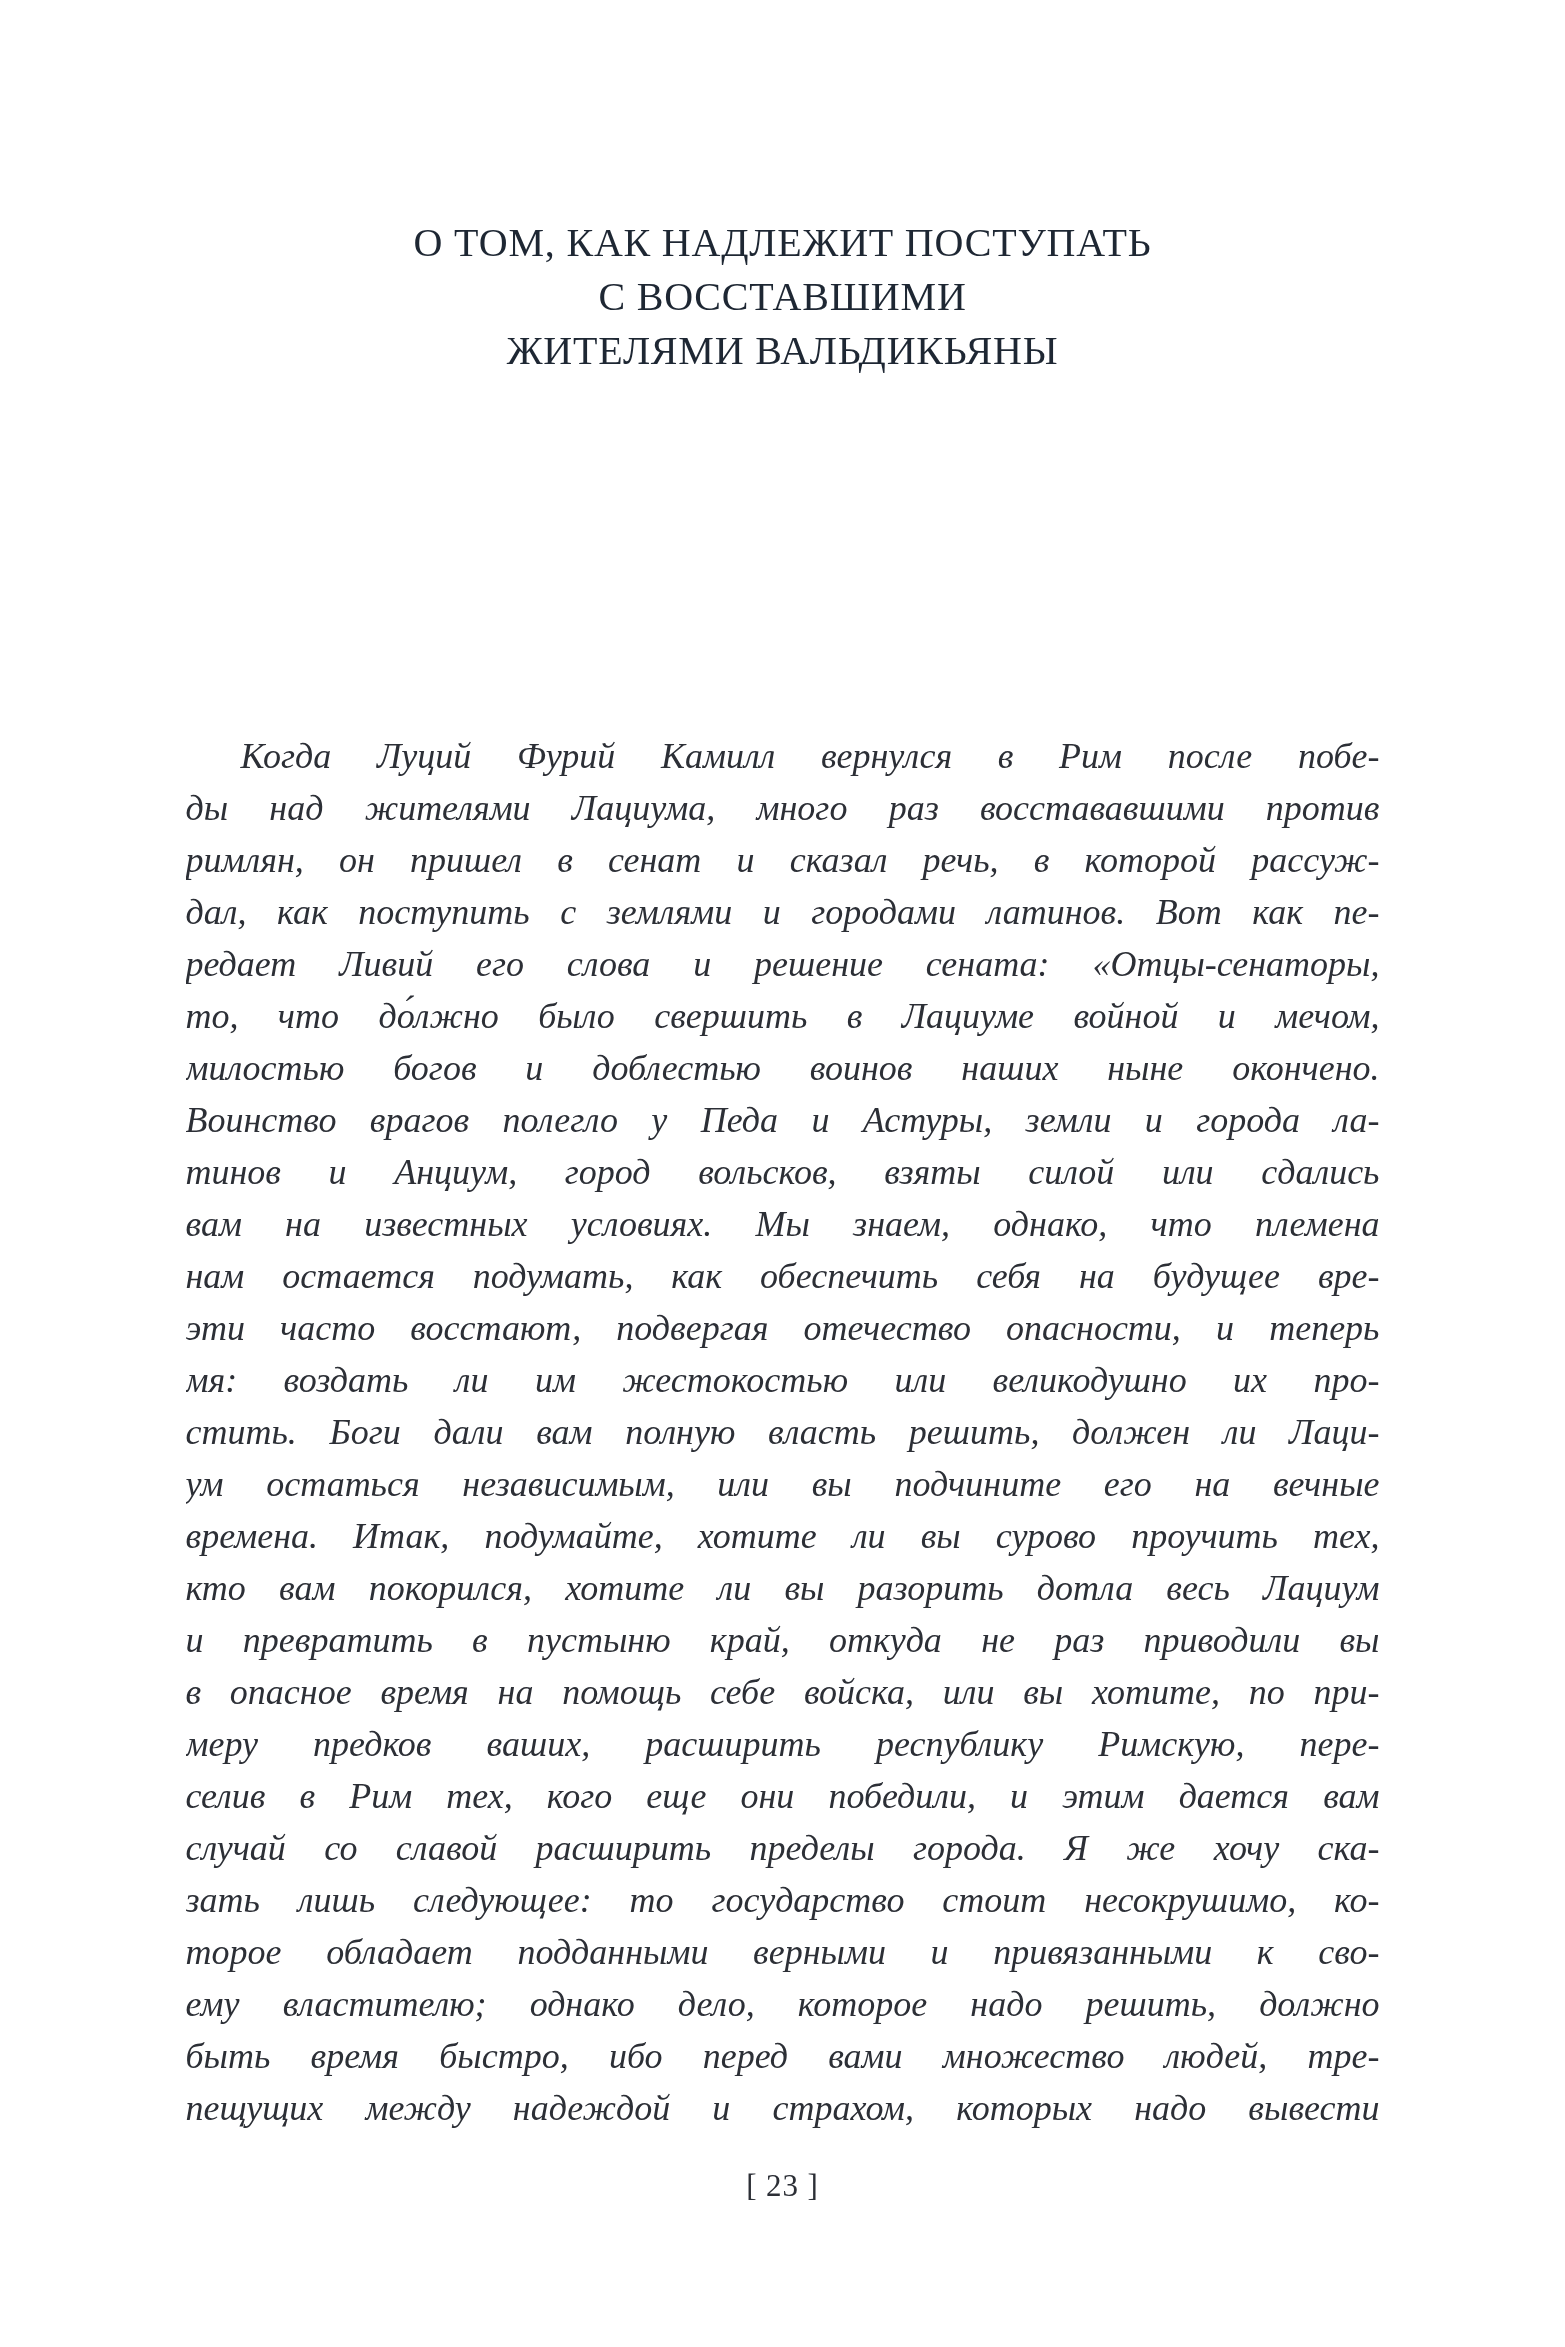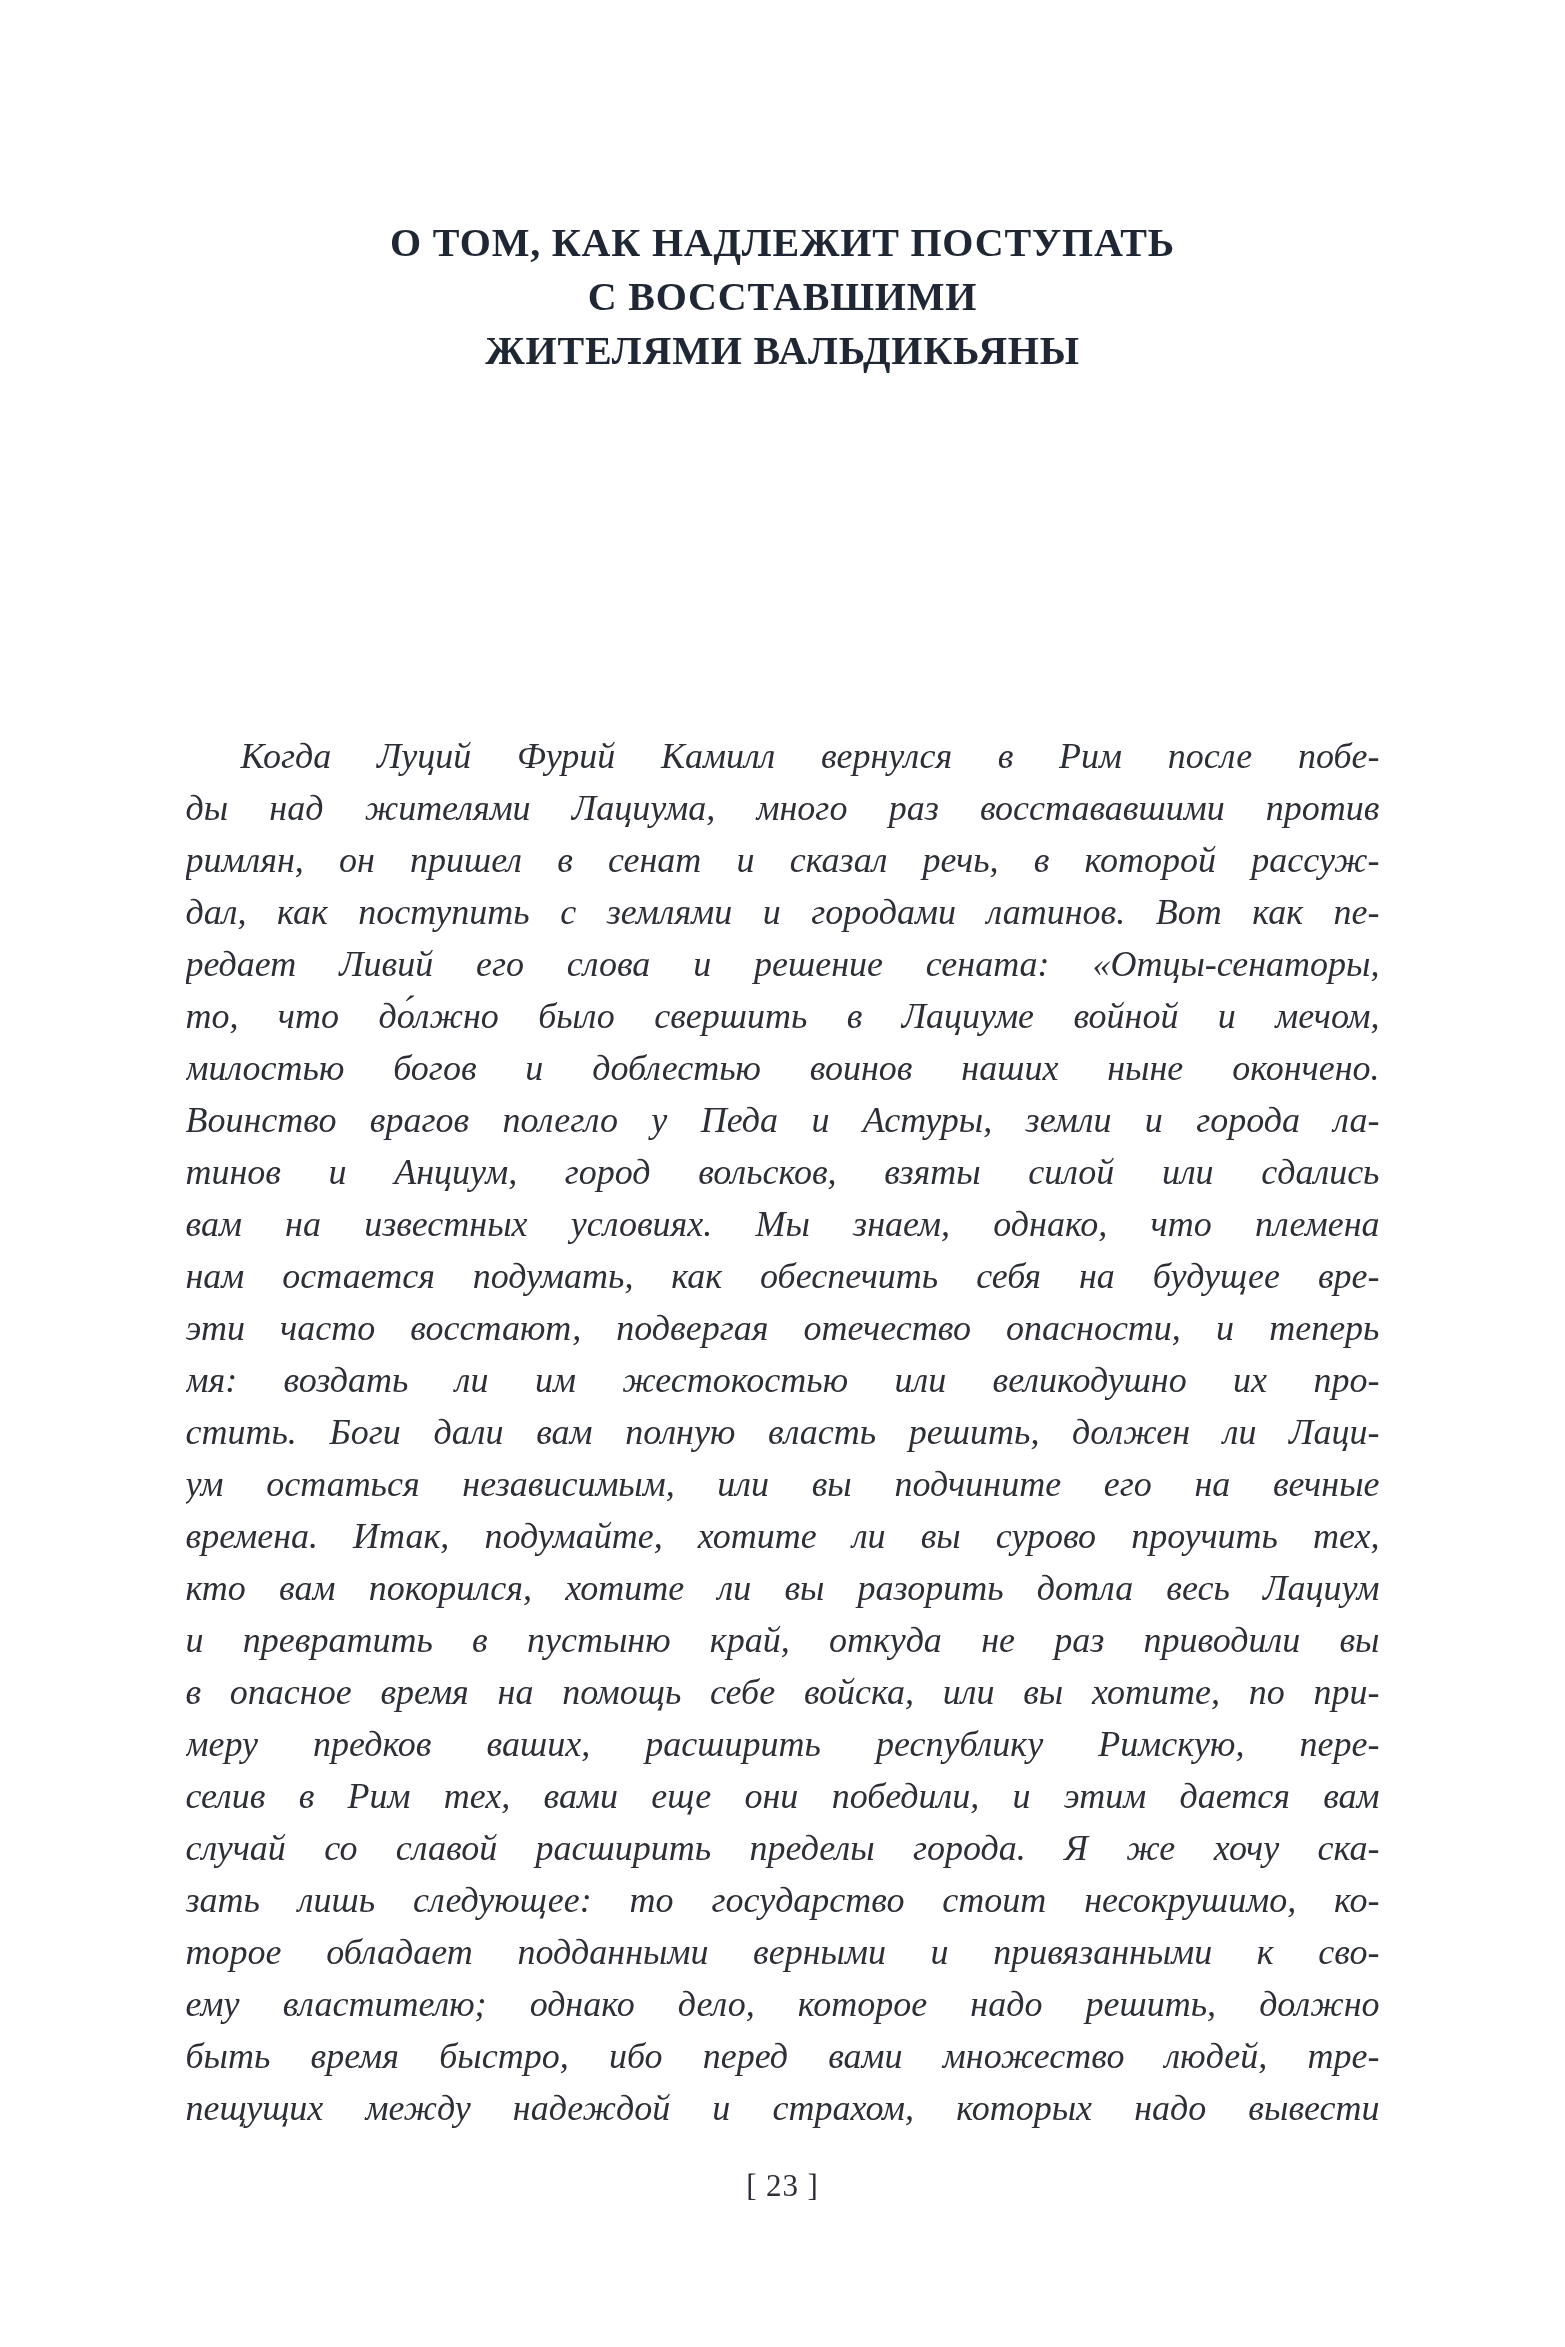--- a/index.html
+++ b/index.html
@@ -12,21 +12,21 @@
     width: 1565px;
     height: 2348px;
     background: var(--page-bg, #ffffff);
     font-family: "Liberation Serif", serif;
     overflow: hidden;
     margin: 0 auto;
   }
   .title-block {
     padding-top: 216px;
     text-align: center;
-    font-weight: bold;
+    font-weight: normal;
     font-size: 40px;
     line-height: 54px;
     letter-spacing: 0.8px;
     color: var(--title-color, #1e2733);
   }
   .title-line {
     white-space: nowrap;
   }
   .body-block {
     width: 1194px;
@@ -80,21 +80,21 @@
       <div class="body-line">нам остается подумать, как обеспечить себя на будущее вре-</div>
       <div class="body-line">эти часто восстают, подвергая отечество опасности, и теперь</div>
       <div class="body-line">мя: воздать ли им жестокостью или великодушно их про-</div>
       <div class="body-line">стить. Боги дали вам полную власть решить, должен ли Лаци-</div>
       <div class="body-line">ум остаться независимым, или вы подчините его на вечные</div>
       <div class="body-line">времена. Итак, подумайте, хотите ли вы сурово проучить тех,</div>
       <div class="body-line">кто вам покорился, хотите ли вы разорить дотла весь Лациум</div>
       <div class="body-line">и превратить в пустыню край, откуда не раз приводили вы</div>
       <div class="body-line">в опасное время на помощь себе войска, или вы хотите, по при-</div>
       <div class="body-line">меру предков ваших, расширить республику Римскую, пере-</div>
-      <div class="body-line">селив в Рим тех, вами еще они победили, и этим дается вам</div>
+      <div class="body-line">селив в Рим тех, кого еще они победили, и этим дается вам</div>
       <div class="body-line">случай со славой расширить пределы города. Я же хочу ска-</div>
       <div class="body-line">зать лишь следующее: то государство стоит несокрушимо, ко-</div>
       <div class="body-line">торое обладает подданными верными и привязанными к сво-</div>
       <div class="body-line">ему властителю; однако дело, которое надо решить, должно</div>
       <div class="body-line">быть время быстро, ибо перед вами множество людей, тре-</div>
       <div class="body-line">пещущих между надеждой и страхом, которых надо вывести</div>
     </div>
 
   <div class="page-number">[ 23 ]</div>
 

